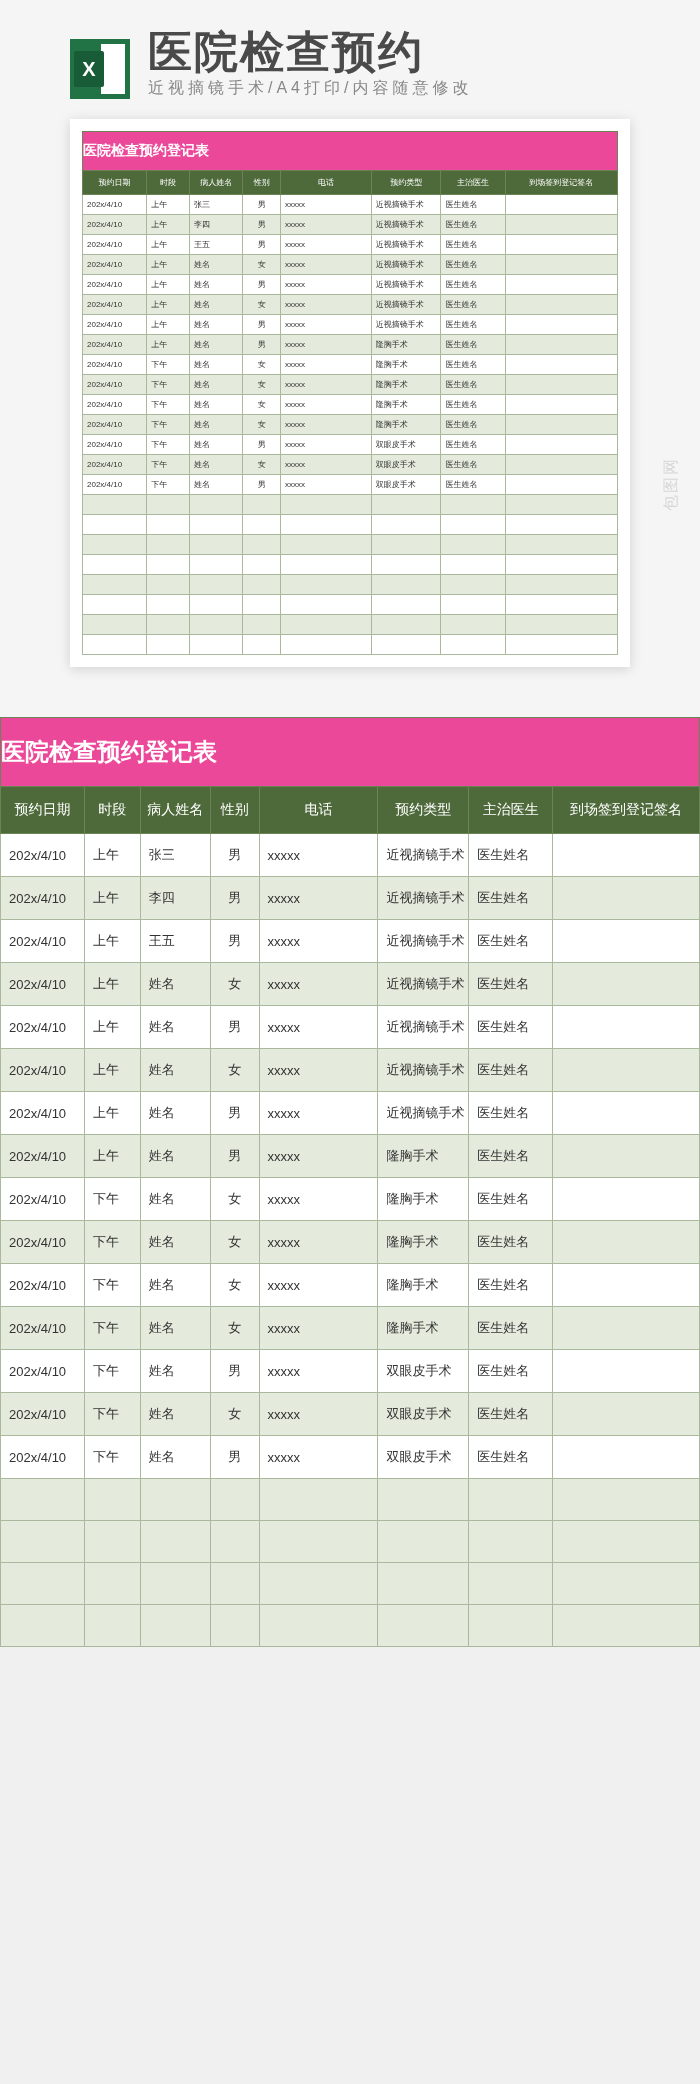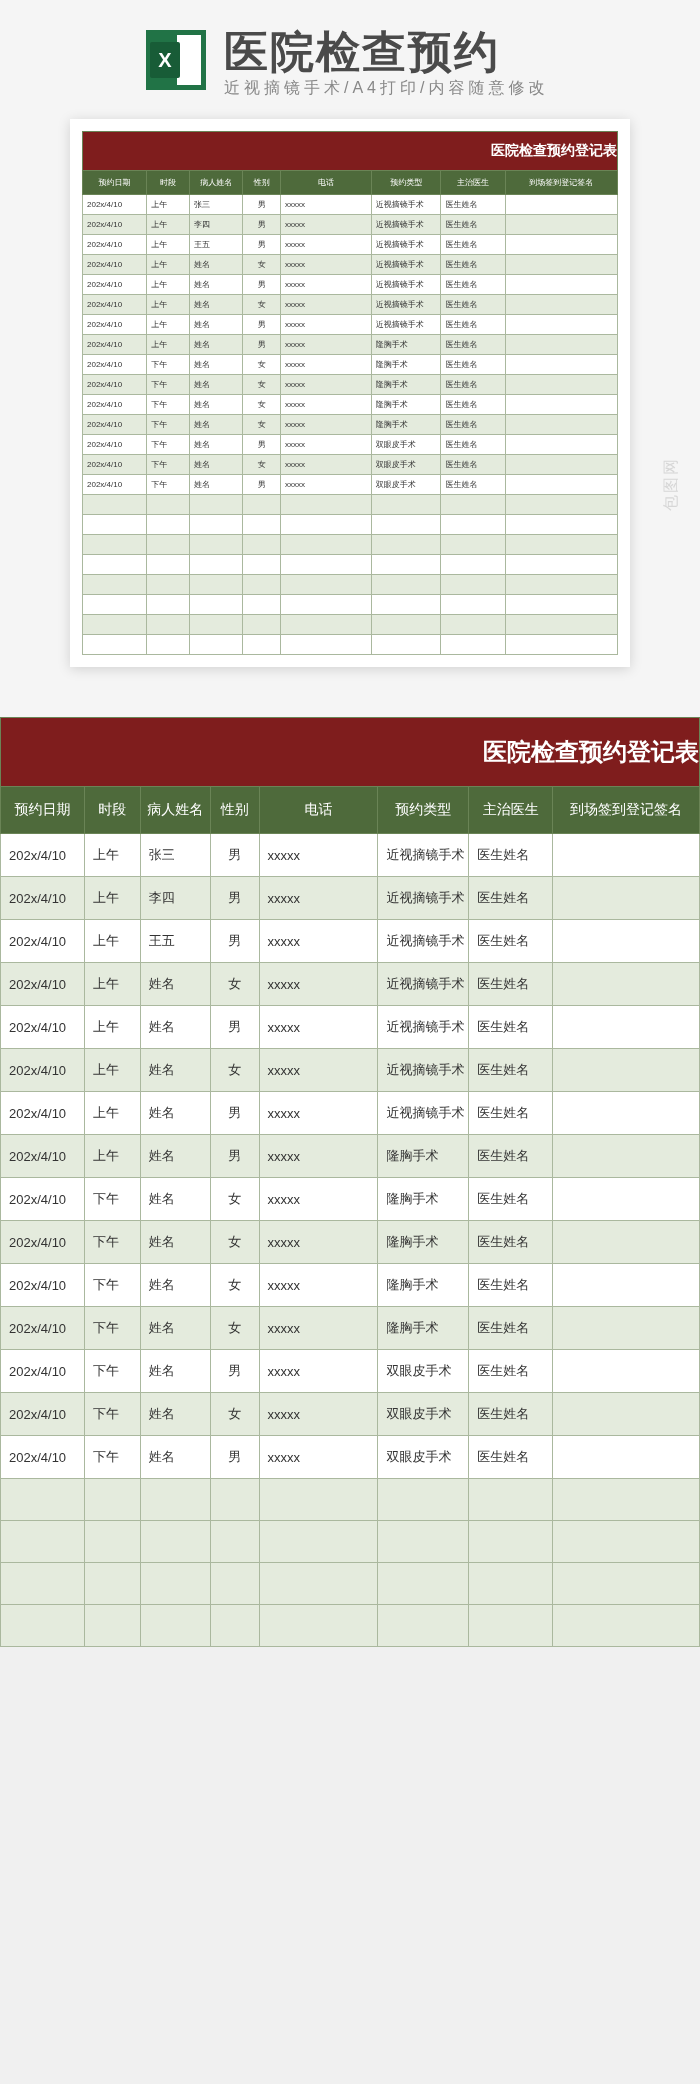--- a/index.html
+++ b/index.html
@@ -8,23 +8,22 @@
     background: #f0f0f0;
     font-family: "Microsoft YaHei", Arial, sans-serif;
   }
   .hero {
     position: relative;
     background: #f5f5f5;
     padding: 30px 0 50px 0;
   }
   .hero-header {
     display: flex;
-    align-items: flex-start;
-    padding: 0 40px 20px 106px;
-    margin-left: 40px;
+    align-items: flex-end;
+    padding: 0 40px 20px 70px;
   }
   .excel-icon {
     width: 60px;
     height: 60px;
     background: #217346;
     position: relative;
     flex-shrink: 0;
   }
   .excel-icon::before {
     content: "";
@@ -68,25 +67,25 @@
     box-shadow: 0 2px 12px rgba(0,0,0,0.15);
     padding: 12px;
   }
   table {
     width: 100%;
     border-collapse: collapse;
     font-size: 8px;
     table-layout: fixed;
   }
   .title-row th {
-    background: #7f1d1d;
+    background: #ec4899;
     color: #fff;
     font-size: 14px;
     font-weight: bold;
-    text-align: right;
+    text-align: left;
     padding: 10px 0;
     border: 1px solid #6a8456;
   }
   .head-row th {
     background: #4e6a3b;
     color: #fff;
     font-size: 8px;
     font-weight: normal;
     text-align: center;
     padding: 6px 2px;

